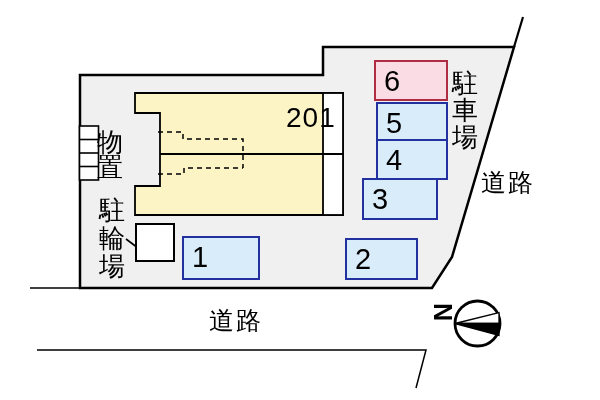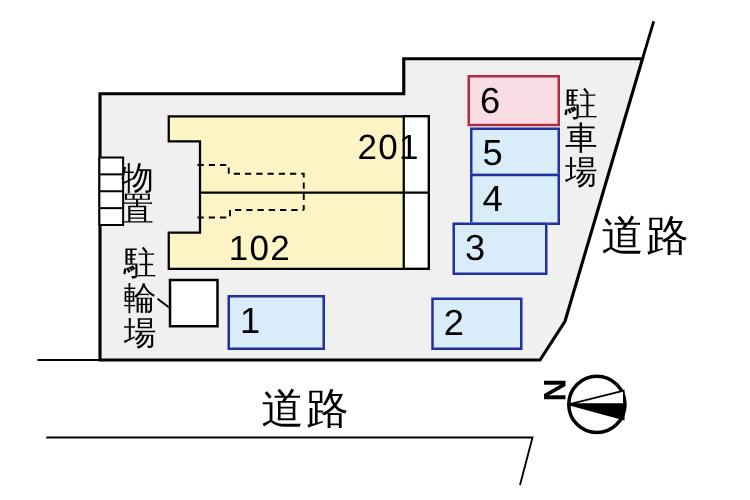--- a/index.html
+++ b/index.html
@@ -22,21 +22,21 @@
     position:absolute;z-index:2;box-sizing:border-box;
     background:#ffffff;border:2px solid #000;
   }
   
   .lbl{position:absolute;z-index:3;color:#000;}
   .vtext{white-space:pre-line;text-align:center;}
   .unit{font-size:28px;line-height:1;letter-spacing:1px;}
   .storage-lbl{left:95px;top:130px;font-size:26px;line-height:25px;width:30px;}
   .bicycle-lbl{left:97px;top:196px;font-size:26px;line-height:28px;width:30px;}
   .parkarea-lbl{left:450px;top:70px;font-size:26px;line-height:27px;width:30px;}
-  .road{font-size:34px;letter-spacing:2px;}
+  .road{font-size:25px;letter-spacing:2px;}
   .north{
     left:429px;top:298px;width:28px;height:28px;
     font-size:25px;font-weight:bold;text-align:center;line-height:28px;
     transform:rotate(90deg);
   }
 </style>
 </head>
 <body>
 
 <div id="stage">
@@ -87,21 +87,20 @@
   <div class="space" style="left:182px;top:236px;width:78px;height:44px;">
     <span class="num">1</span>
   </div>
   <div class="space" style="left:345px;top:238px;width:73px;height:42px;">
     <span class="num">2</span>
   </div>
 
   <div class="bike-box" style="left:135px;top:223px;width:40px;height:39px;"></div>
 
   <div class="lbl unit" style="left:246px;top:104px;margin-left:40px;">201</div>
-  <div class="lbl unit" style="left:183px;top:185px;">102</div>
 
   <div class="lbl vtext storage-lbl">物
 置</div>
   <div class="lbl vtext bicycle-lbl">駐
 輪
 場</div>
   <div class="lbl vtext parkarea-lbl">駐
 車
 場</div>
 

